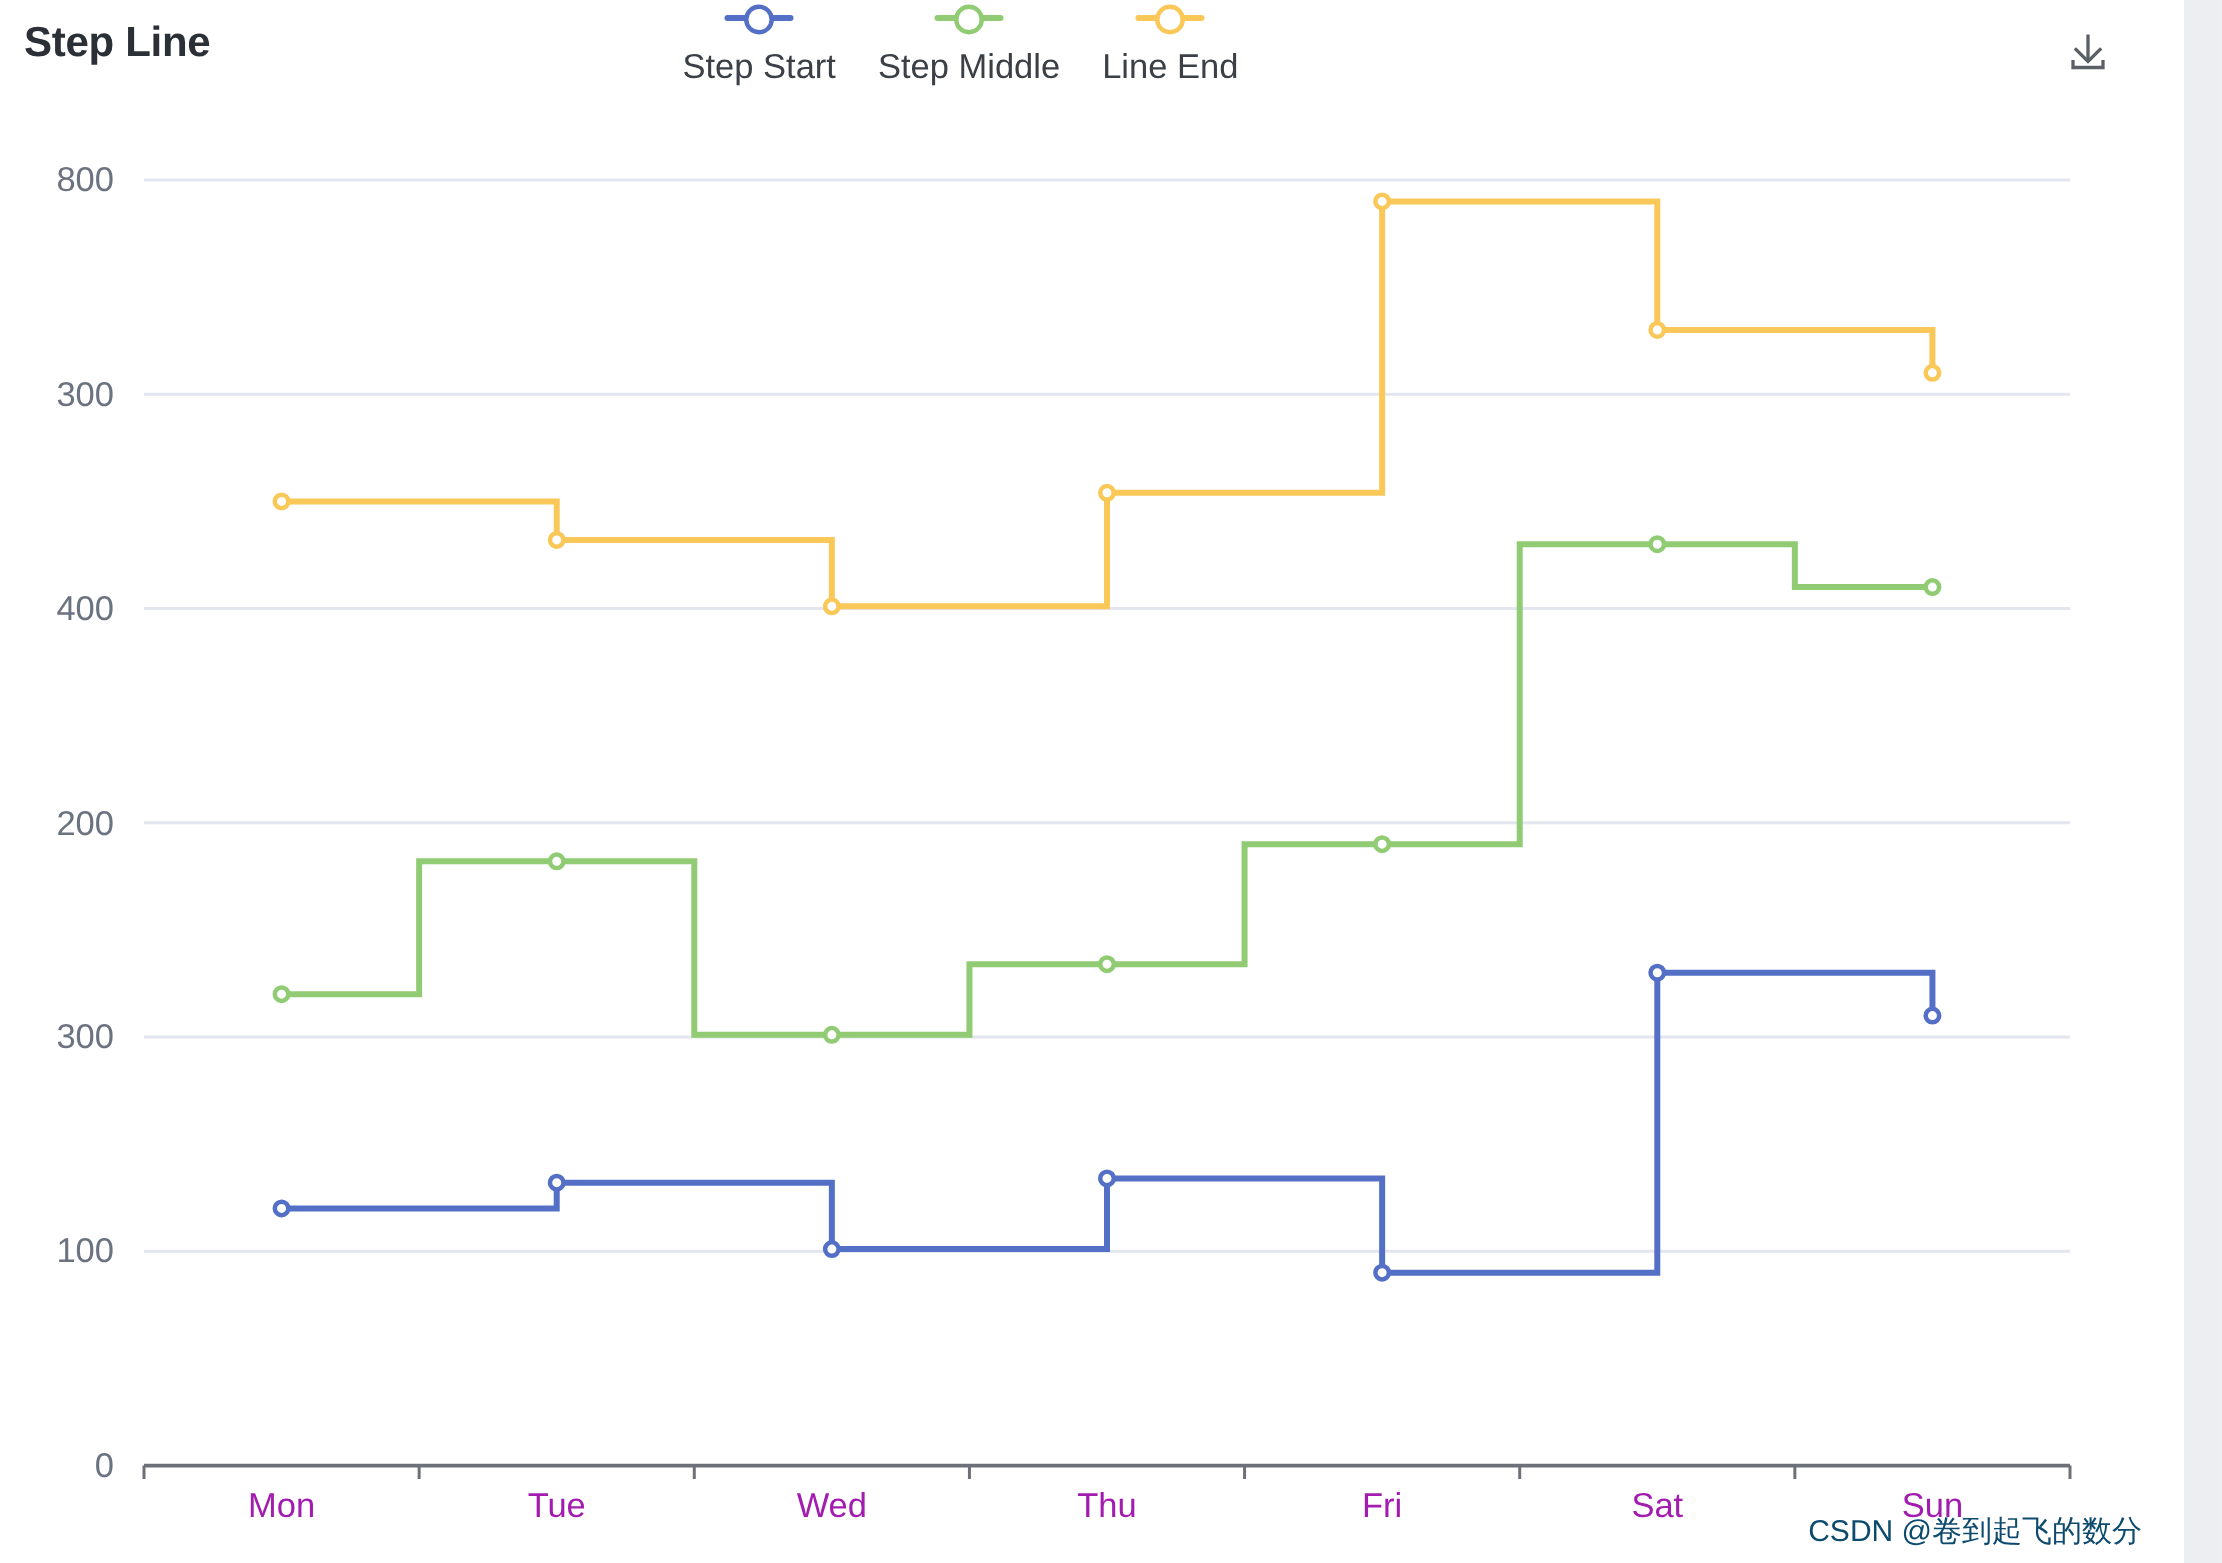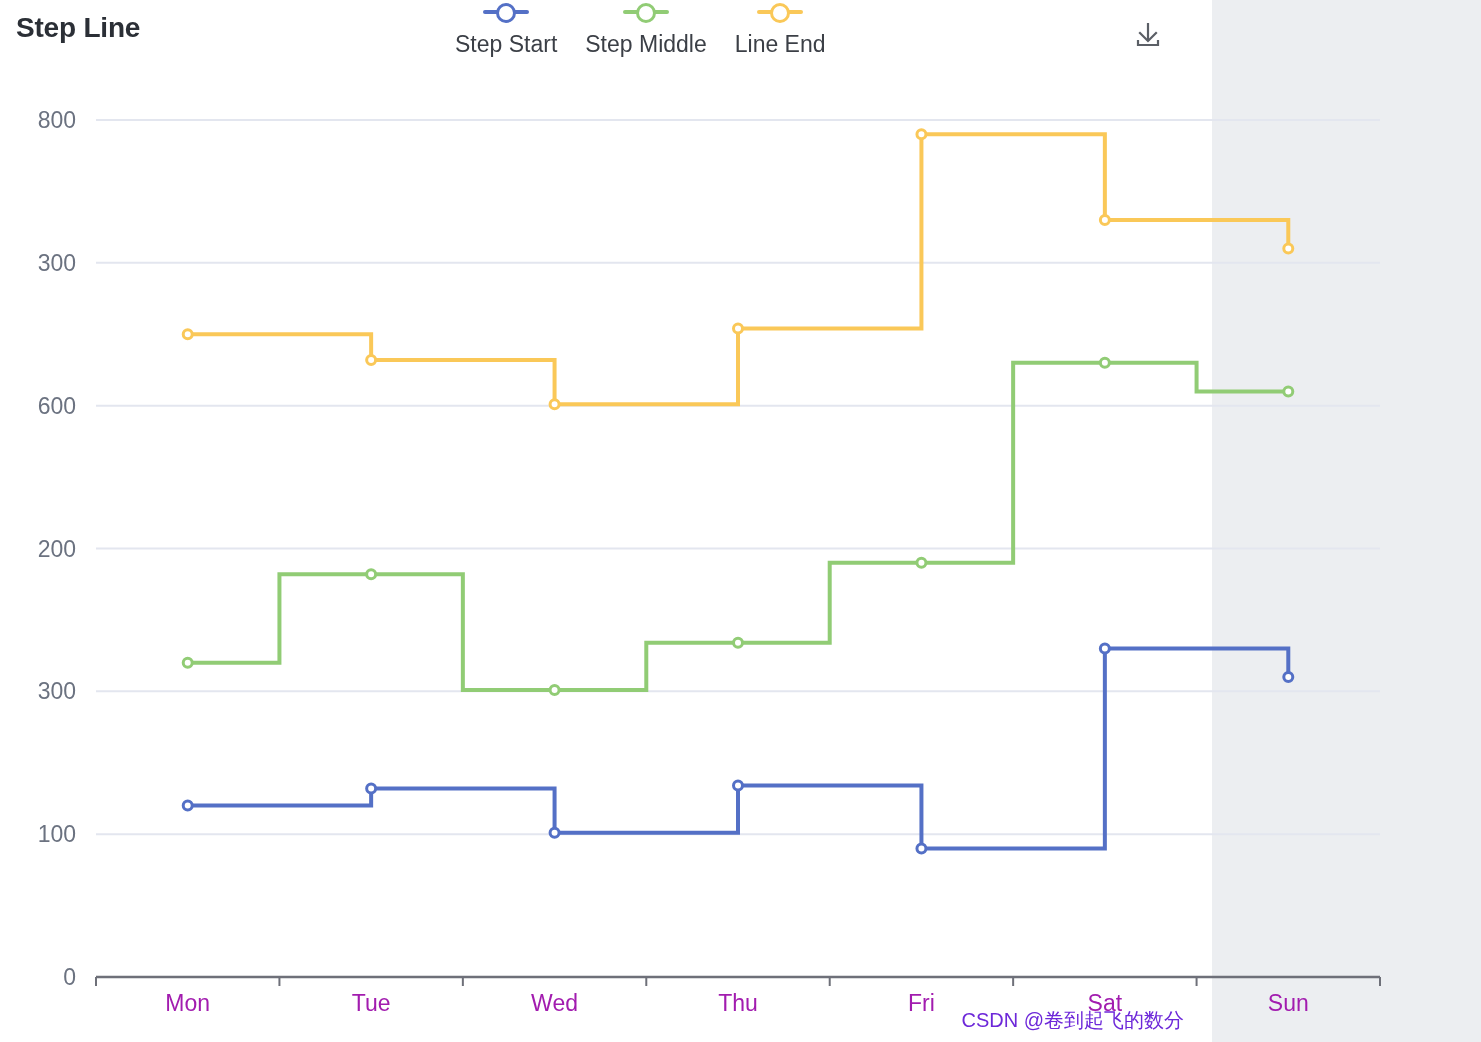--- a/index.html
+++ b/index.html
@@ -16,21 +16,21 @@
   #root {
     position: relative;
     width: 1481px;
     height: 1042px;
     background: #eceef1;
   }
   .chart-card {
     position: absolute;
     left: 0;
     top: 0;
-    width: 1212px;
+    width: 1456px;
     height: 1042px;
     background: #ffffff;
   }
   
   .chart-title {
     position: absolute;
     left: 16px;
     top: 12px;
     font-size: 28px;
     font-weight: bold;
@@ -122,21 +122,21 @@
     top: 990px;
     font-size: 23px;
     color: #a21caf;
     white-space: nowrap;
   }
   .watermark {
     position: absolute;
     right: 28px;
     bottom: 8px;
     font-size: 20px;
-    color: #6d28d9;
+    color: #0c4a6e;
     white-space: nowrap;
   }
 </style>
 </head>
 <body>
 
 <div id="root">
   <div class="chart-card">
 
     <div class="chart-title">Step Line</div>
@@ -223,21 +223,21 @@
         </svg>
     <div class="y-label-wrap" style="top: 977px;">
           <div class="y-label">0</div>
         </div><div class="y-label-wrap" style="top: 834.167px;">
           <div class="y-label">100</div>
         </div><div class="y-label-wrap" style="top: 691.333px;">
           <div class="y-label">300</div>
         </div><div class="y-label-wrap" style="top: 548.5px;">
           <div class="y-label">200</div>
         </div><div class="y-label-wrap" style="top: 405.667px;">
-          <div class="y-label">600</div>
+          <div class="y-label">400</div>
         </div><div class="y-label-wrap" style="top: 262.833px;">
           <div class="y-label">300</div>
         </div><div class="y-label-wrap" style="top: 120px;">
           <div class="y-label">800</div>
         </div><div class="x-label" style="left: 187.714px;">Mon</div><div class="x-label" style="left: 371.143px;">Tue</div><div class="x-label" style="left: 554.571px;">Wed</div><div class="x-label" style="left: 738px;">Thu</div><div class="x-label" style="left: 921.429px;">Fri</div><div class="x-label" style="left: 1104.86px;">Sat</div><div class="x-label" style="left: 1288.29px;">Sun</div></div>
 
     <div class="watermark">CSDN @卷到起飞的数分</div>
   </div>
 </div>
 

